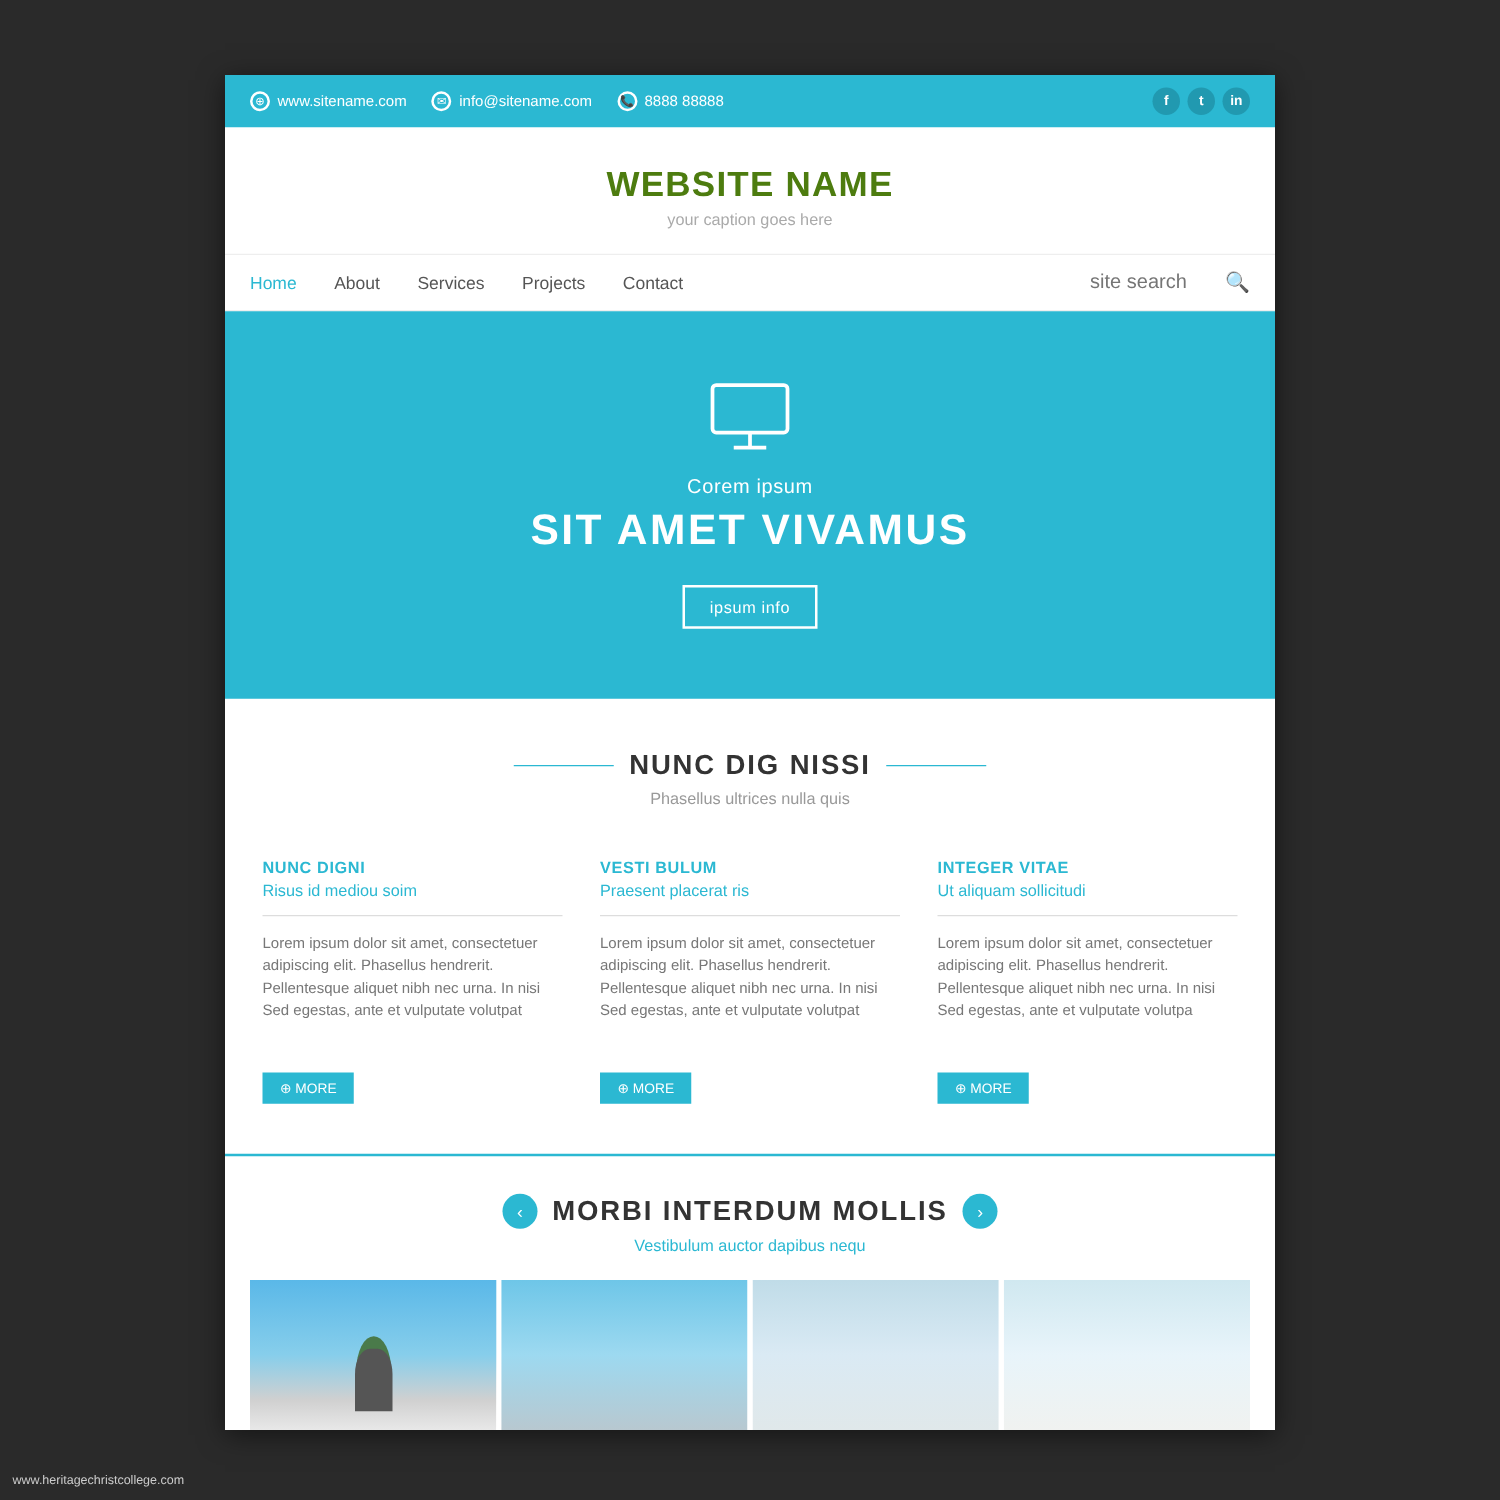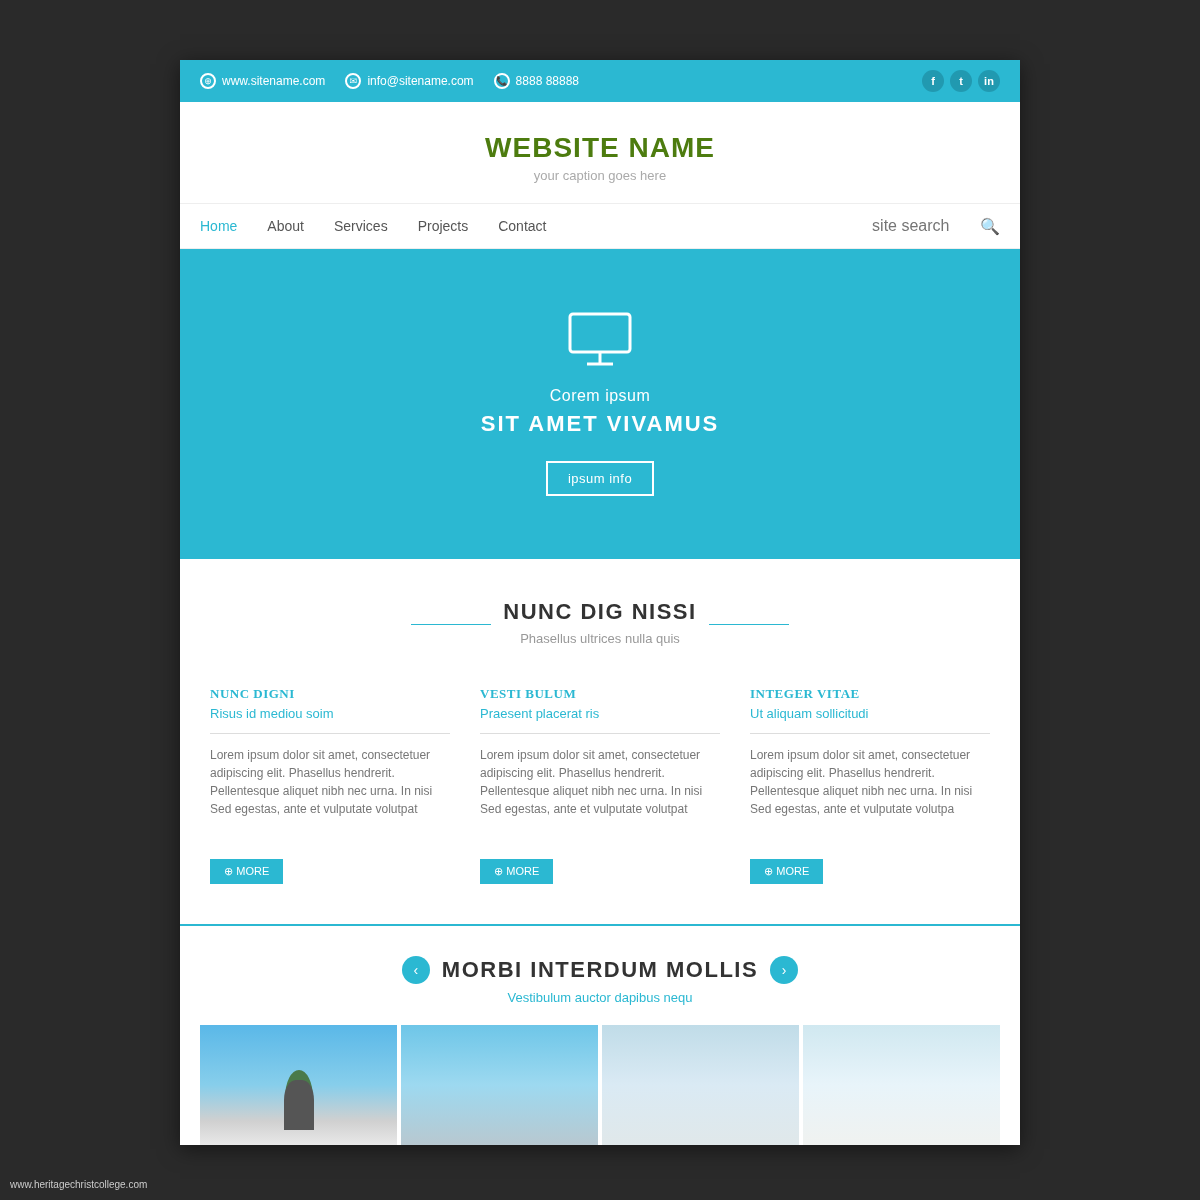--- a/index.html
+++ b/index.html
@@ -140,21 +140,21 @@
       margin-bottom: 20px;
     }
     .hero-subtitle {
       color: #fff;
       font-size: 16px;
       margin-bottom: 6px;
       letter-spacing: 0.5px;
     }
     .hero-title {
       color: #fff;
-      font-size: 22px;
+      font-size: 34px;
       font-weight: 900;
       letter-spacing: 2px;
       text-transform: uppercase;
       margin-bottom: 24px;
     }
     .hero-btn {
       border: 2px solid #fff;
       color: #fff;
       background: transparent;
       padding: 8px 20px;
@@ -162,21 +162,21 @@
       cursor: pointer;
       letter-spacing: 0.5px;
     }
     
     .section-heading-area {
       text-align: center;
       padding: 40px 20px 20px;
     }
     .section-heading-divider {
       display: flex;
-      align-items: flex-end;
+      align-items: center;
       justify-content: center;
       gap: 12px;
       margin-bottom: 6px;
     }
     .divider-line {
       height: 1px;
       width: 80px;
       background: #2bb8d2;
     }
     .section-title {
@@ -204,21 +204,20 @@
     .card {
       padding: 0;
     }
     .card-title {
       font-size: 13px;
       font-weight: 700;
       color: #2bb8d2;
       text-transform: uppercase;
       letter-spacing: 0.5px;
       margin-bottom: 4px;
-      font-family: Liberation Serif, serif;
     }
     .card-subtitle {
       font-size: 13px;
       color: #2bb8d2;
       margin-bottom: 12px;
       font-weight: 400;
     }
     .card-divider {
       height: 1px;
       background: #ddd;

